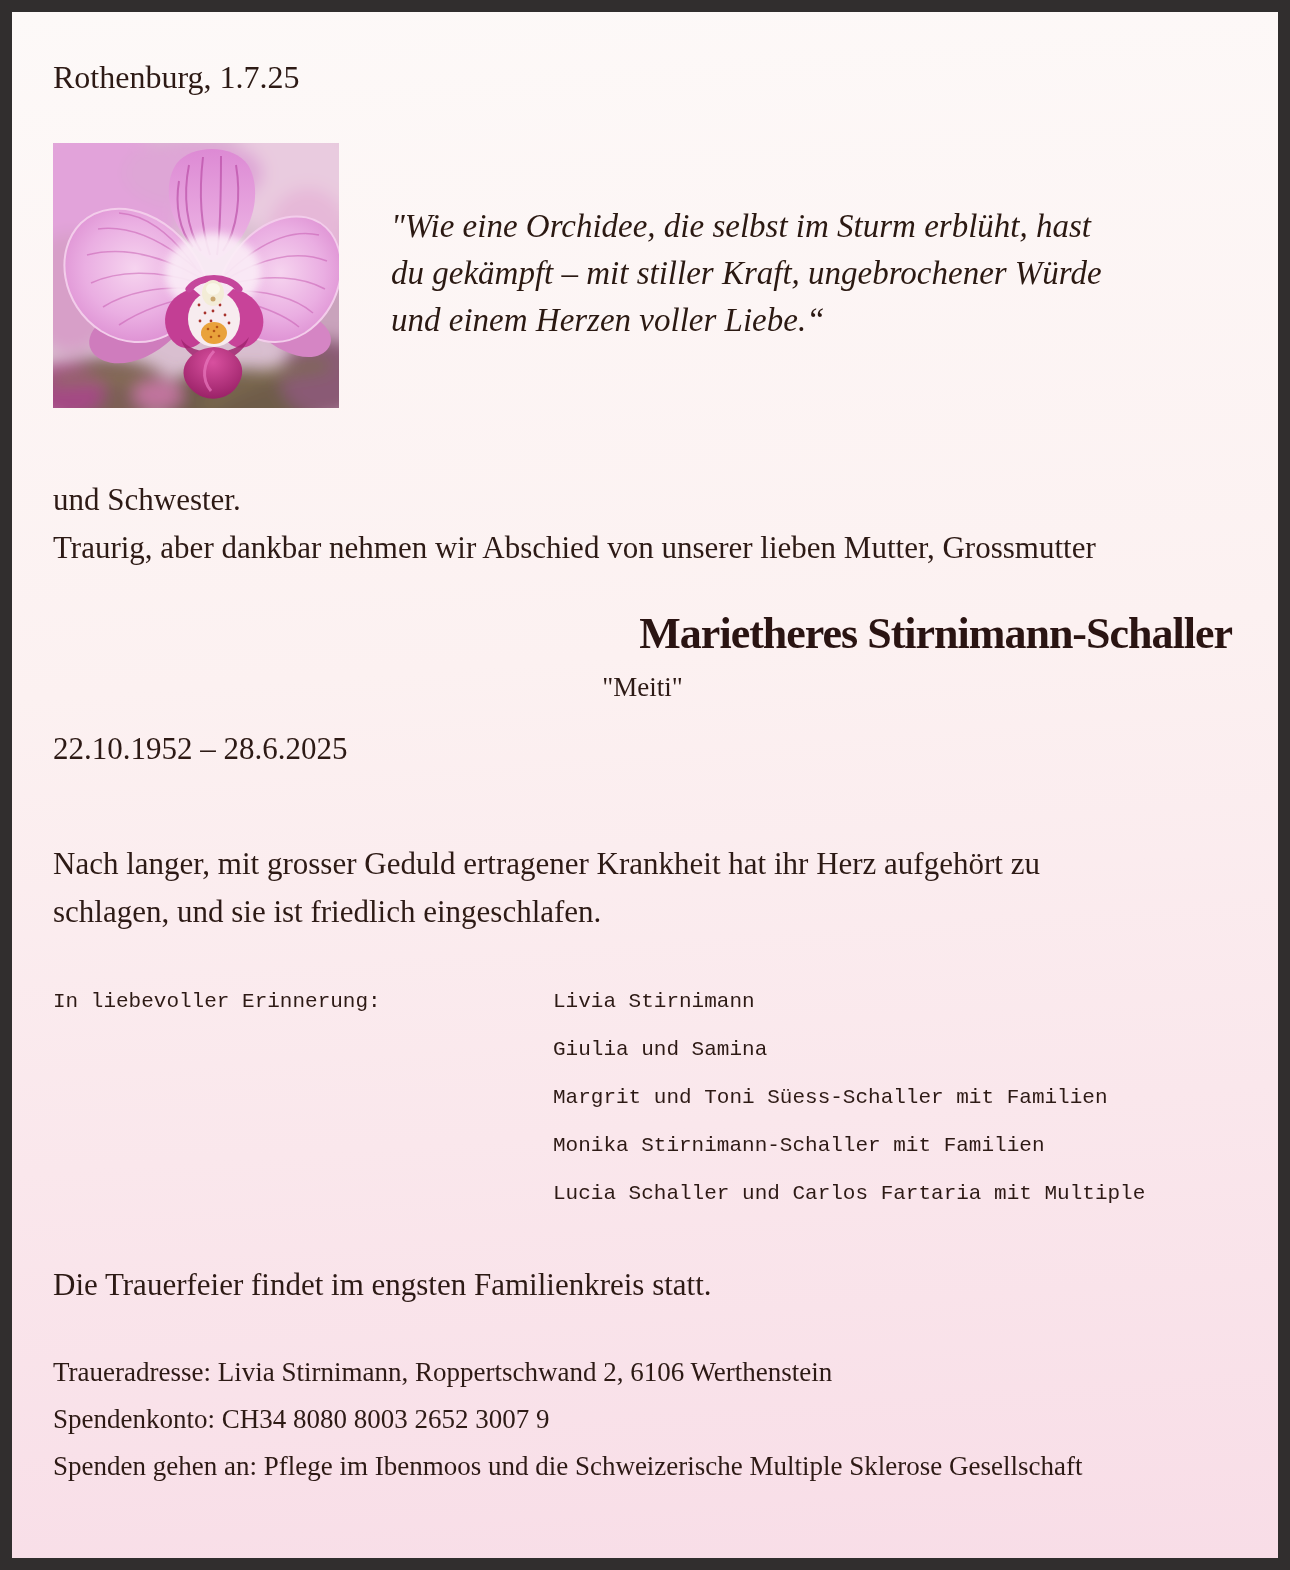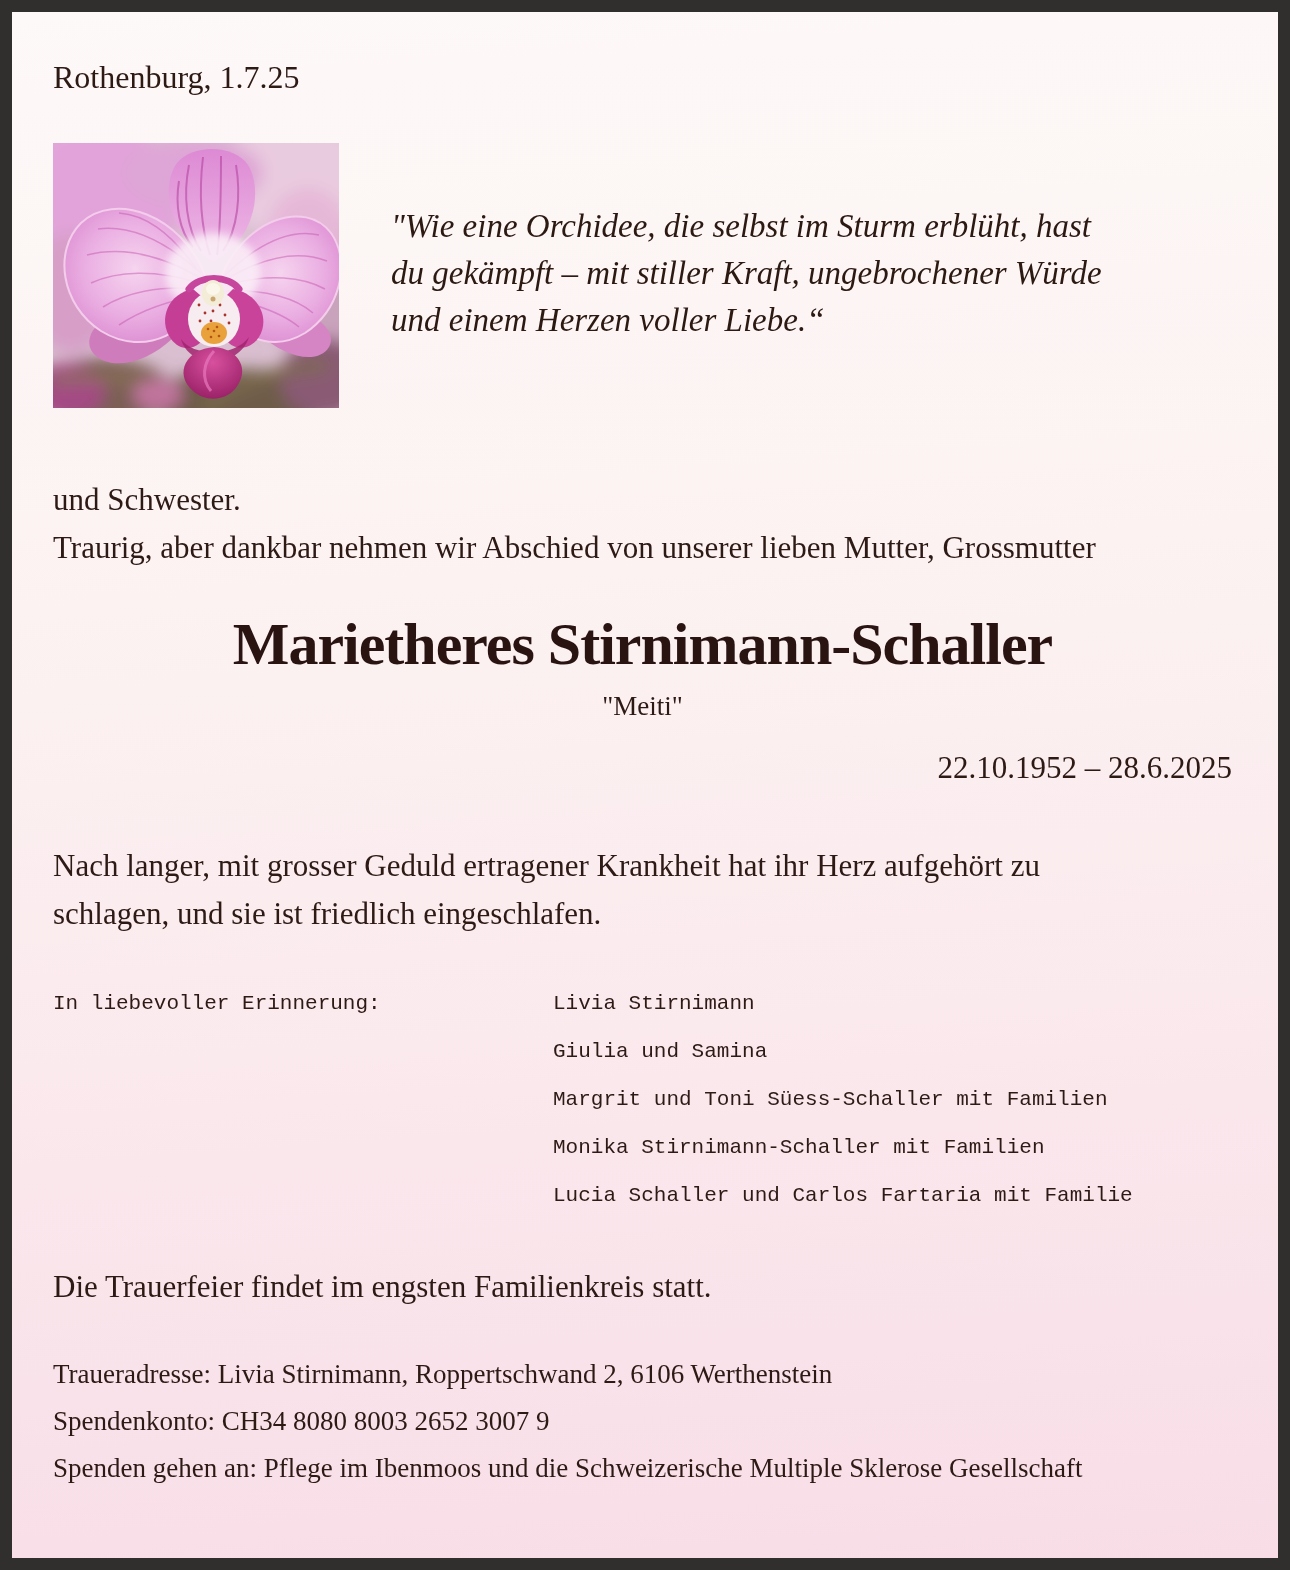--- a/index.html
+++ b/index.html
@@ -23,27 +23,27 @@
   .quote {
     margin-left:52px; margin-top:60px;
     font-style:italic; font-size:33px; line-height:47px;
     color:#2b1912;
   }
   .quote div { white-space:nowrap; }
   .para { font-size:31px; line-height:48px; }
   .para div { white-space:nowrap; }
   .intro  { margin-top:68px; }
   .name {
-    margin-top:36px; text-align:center;
-    font-size:60px; font-weight:bold; letter-spacing:-1px;
+    margin-top:36px; text-align:right;
+    font-size:44px; font-weight:bold; letter-spacing:-1px;
     color:#2a1412; line-height:1.2;
   }
   .nickname { text-align:center; font-size:27px; margin-top:10px; line-height:1.2; }
-  .dates    { text-align:right; font-size:31px; margin-top:26px; line-height:1.2; }
-  .para2 { margin-top:56px; }
+  .dates    { text-align:left; font-size:31px; margin-top:26px; line-height:1.2; }
+  .para2 { margin-top:73px; }
   .memorial { display:flex; margin-top:42px; font-size:21px; line-height:48px;font-family:Liberation Mono, monospace; }
   .memorial-label { width:500px; flex:0 0 auto; }
   .memorial-names div { white-space:nowrap; }
   .notice { margin-top:43px; font-size:31px; line-height:48px; }
   .footer { margin-top:40px; font-size:27px; line-height:47px; }
   .footer div { white-space:nowrap; }
 </style>
 </head>
 <body>
 
@@ -186,21 +186,21 @@
     <div>schlagen, und sie ist friedlich eingeschlafen.</div>
   </div>
 
   <div class="memorial">
     <div class="memorial-label">In liebevoller Erinnerung:</div>
     <div class="memorial-names">
       <div>Livia Stirnimann</div>
       <div>Giulia und Samina</div>
       <div>Margrit und Toni Süess-Schaller mit Familien</div>
       <div>Monika Stirnimann-Schaller mit Familien</div>
-      <div>Lucia Schaller und Carlos Fartaria mit Familie</div>
+      <div>Lucia Schaller und Carlos Fartaria mit Multiple</div>
     </div>
   </div>
 
   <div class="notice">Die Trauerfeier findet im engsten Familienkreis statt.</div>
 
   <div class="footer">
     <div>Traueradresse: Livia Stirnimann, Roppertschwand 2, 6106 Werthenstein</div>
     <div>Spendenkonto: CH34 8080 8003 2652 3007 9</div>
     <div>Spenden gehen an: Pflege im Ibenmoos und die Schweizerische Multiple Sklerose Gesellschaft</div>
   </div>

